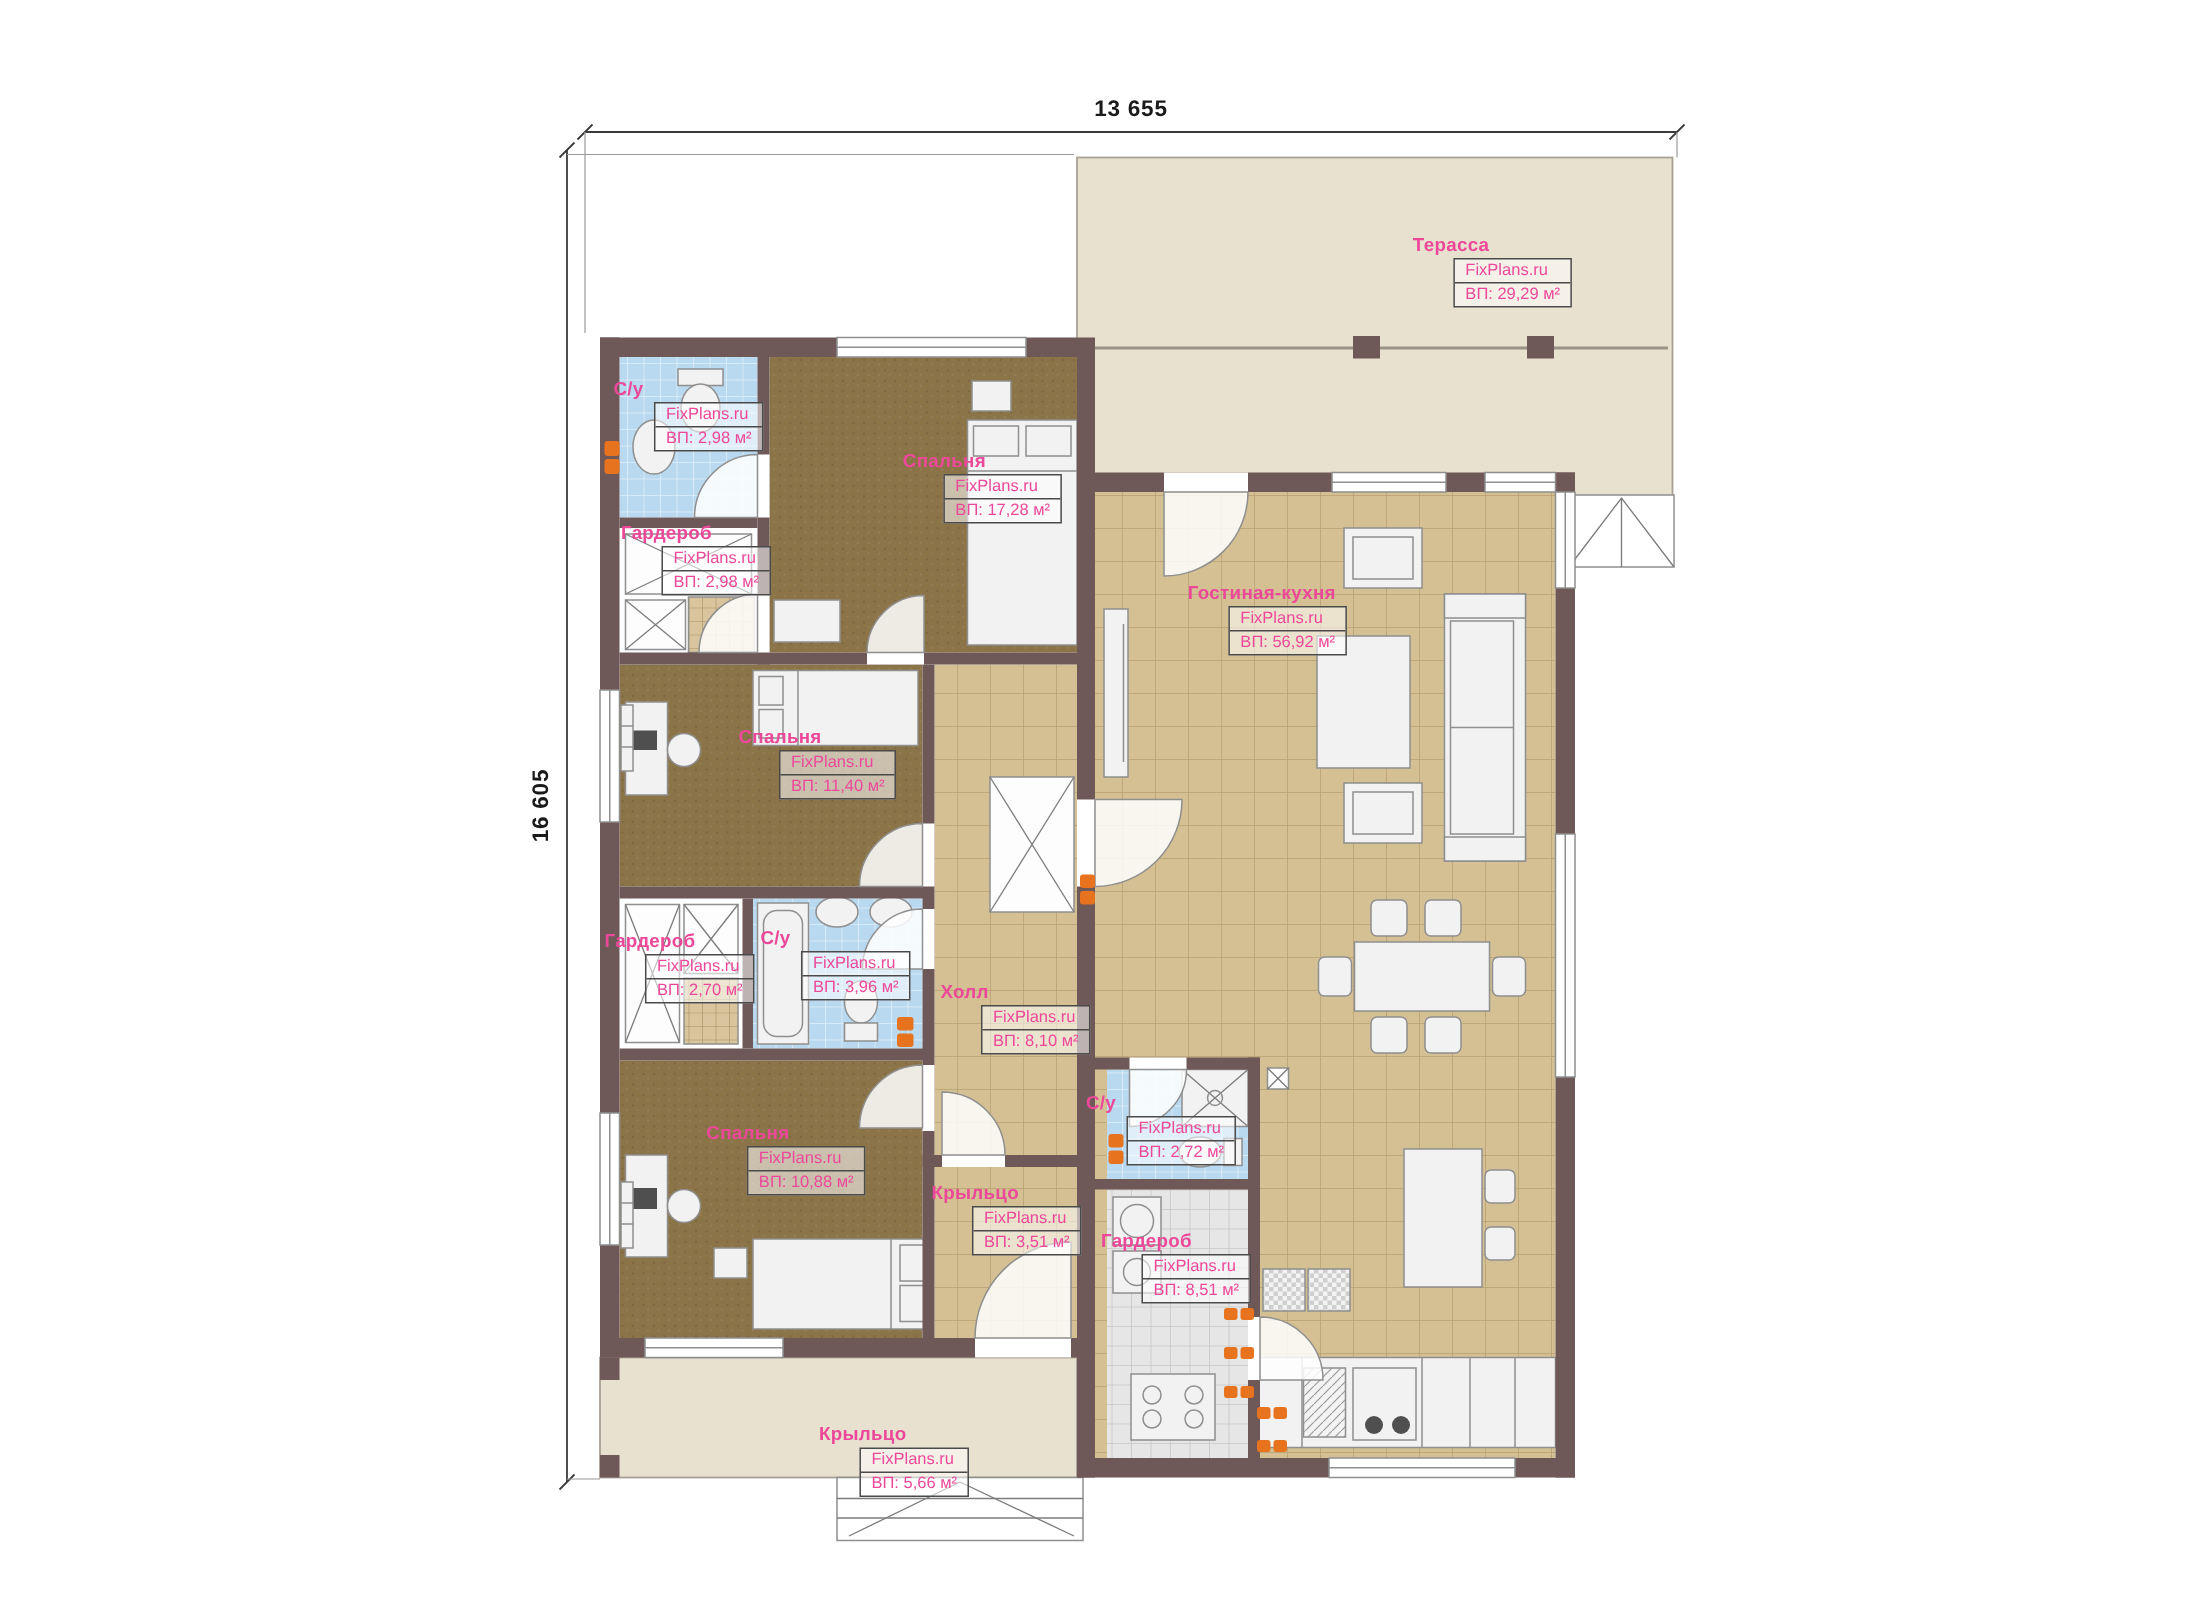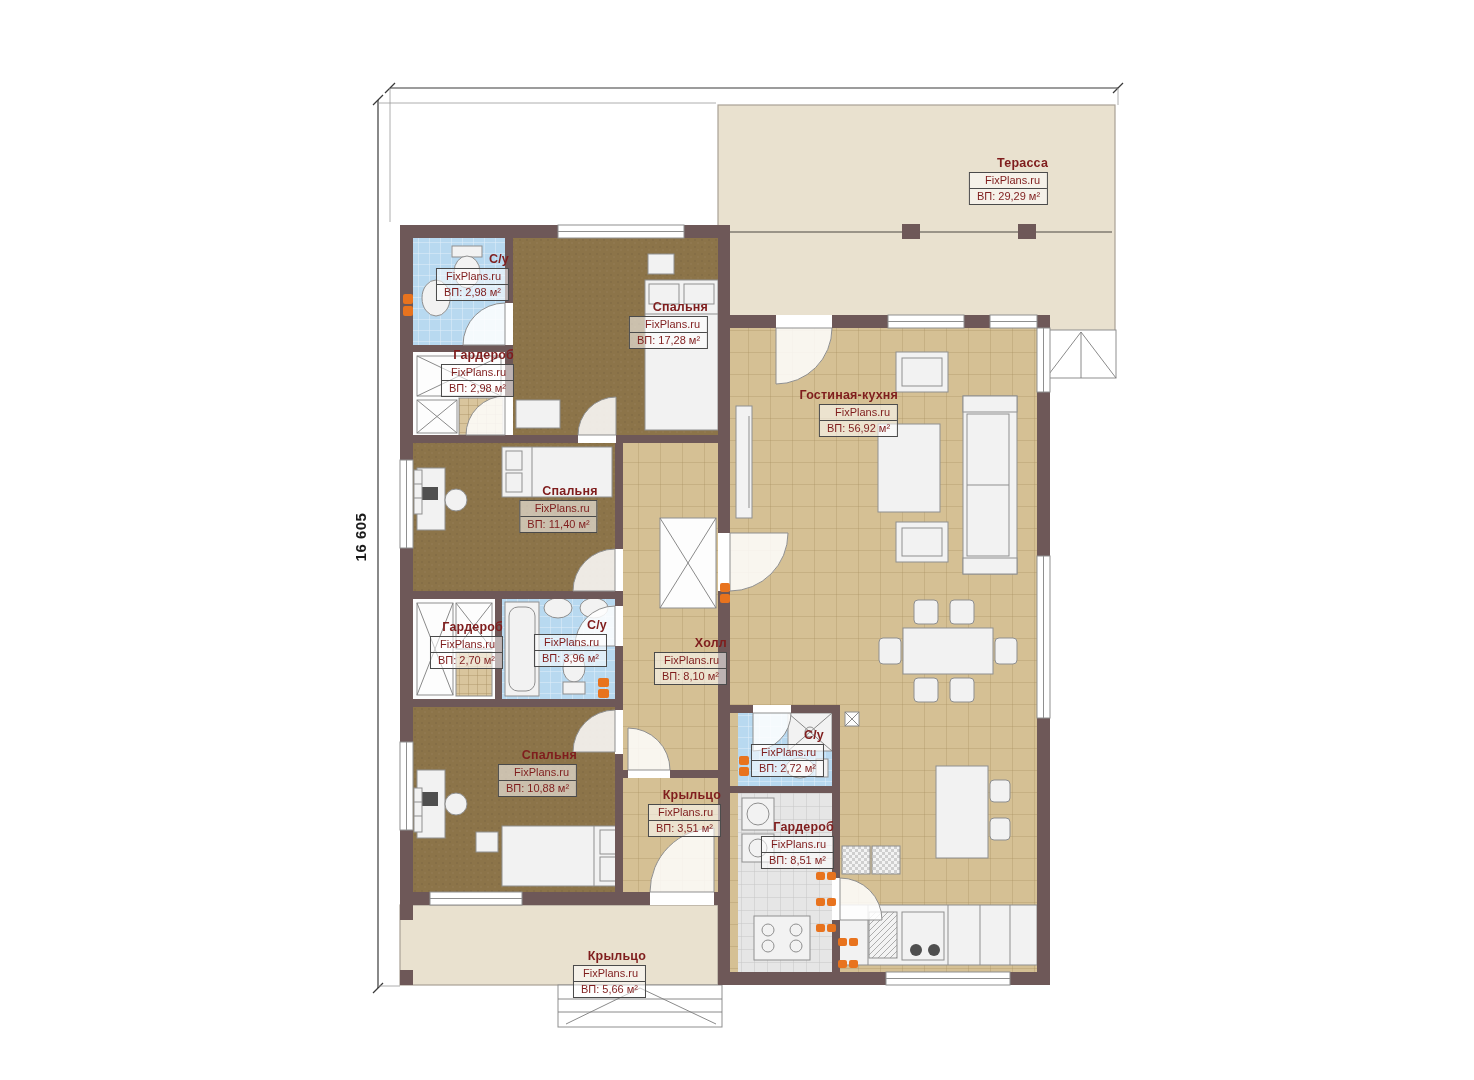--- a/index.html
+++ b/index.html
@@ -15,21 +15,21 @@
   .win{fill:#ffffff;stroke:#8f8f8f;stroke-width:1;}
   .opening{fill:#ffffff;}
   .arc{fill:rgba(255,255,255,.85);stroke:#8f8f8f;stroke-width:1;}
   .org{fill:#e8731e;}
   .xl{stroke:#7d7d7d;stroke-width:.9;fill:none;}
   .dk{fill:#4f4f4f;}
   .dim-line{stroke:#3a3a3a;stroke-width:1.2;fill:none;}
   .ext-line{stroke:#9a9a9a;stroke-width:.8;fill:none;}
 
   
-  .room-label{position:absolute;transform:translateX(-50%);text-align:right;color:#7f1d1d;z-index:6;}
+  .room-label{position:absolute;transform:translateX(-50%);text-align:left;color:#ec4899;z-index:6;}
   .rl-name{font-weight:bold;font-size:12.5px;line-height:14px;margin-bottom:2px;letter-spacing:.2px;white-space:nowrap;}
   .rl-box{display:inline-block;border:1px solid #4a4a4a;background:rgba(255,255,255,.55);margin-left:27px;}
   .rl-brand{font-size:11px;line-height:15px;padding:0 7px;border-bottom:1px solid #4a4a4a;white-space:nowrap;}
   .rl-area{font-size:11px;line-height:15px;padding:0 7px;white-space:nowrap;}
 
   
   .dim{position:absolute;font-weight:bold;font-size:15px;color:#1a1a1a;z-index:6;letter-spacing:.5px;}
   .dim-top{left:390px;top:64px;width:728px;text-align:center;}
   .dim-left{left:352px;top:592px;transform:rotate(-90deg);transform-origin:0 0;width:110px;text-align:center;}
 </style>
@@ -414,20 +414,21 @@
     <line x1="390" y1="88" x2="390" y2="222" class="ext-line"></line>
     <line x1="1118" y1="88" x2="1118" y2="105" class="ext-line"></line>
     <line x1="378" y1="100" x2="378" y2="988" class="dim-line"></line>
     <line x1="373" y1="105" x2="383" y2="95" class="dim-line"></line>
     <line x1="373" y1="993" x2="383" y2="983" class="dim-line"></line>
     <line x1="378" y1="103" x2="716" y2="103" class="ext-line"></line>
     <line x1="378" y1="986" x2="400" y2="986" class="ext-line"></line>
   </g>
 </svg>
 
+<div class="dim dim-top">13 655</div>
 <div class="dim dim-left">16 605</div>
 
 <div class="room-label" style="left:995px;top:156px">
   <div class="rl-name">Терасса</div>
   <div class="rl-box">
     <div class="rl-brand">FixPlans.ru</div>
     <div class="rl-area">ВП: 29,29 м²</div>
   </div>
 </div>
 
@@ -480,21 +481,21 @@
 </div>
 
 <div class="room-label" style="left:557px;top:618px">
   <div class="rl-name">С/у</div>
   <div class="rl-box">
     <div class="rl-brand">FixPlans.ru</div>
     <div class="rl-area">ВП: 3,96 м²</div>
   </div>
 </div>
 
-<div class="room-label" style="left:677px;top:636px">
+<div class="room-label" style="left:677px;top:654px">
   <div class="rl-name">Холл</div>
   <div class="rl-box">
     <div class="rl-brand">FixPlans.ru</div>
     <div class="rl-area">ВП: 8,10 м²</div>
   </div>
 </div>
 
 <div class="room-label" style="left:524px;top:748px">
   <div class="rl-name">Спальня</div>
   <div class="rl-box">

